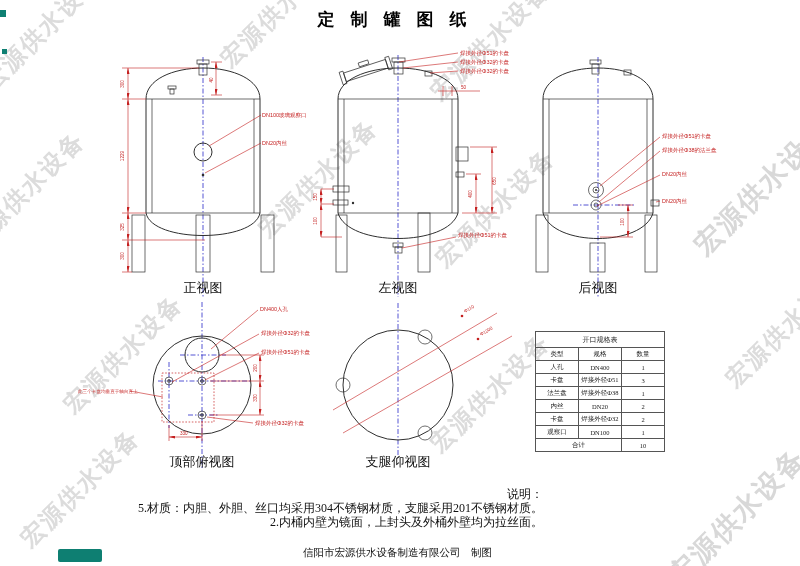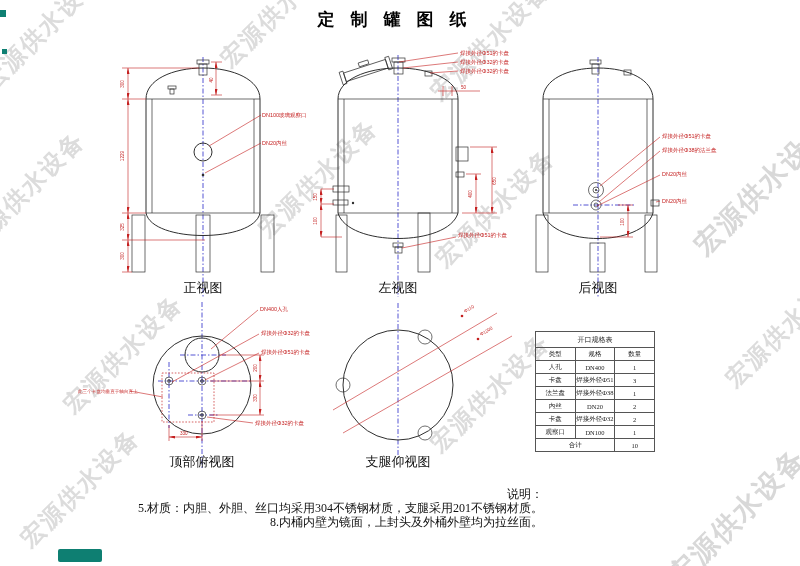--- a/index.html
+++ b/index.html
@@ -13,21 +13,21 @@
   .t{stroke-width:0.7;}
   .rd{stroke:#c41f1f;stroke-width:0.6;fill:none;}
   .rdd{stroke:#c41f1f;stroke-width:0.7;fill:none;stroke-dasharray:1.6 1.6;}
   .cl{stroke:#2828c8;stroke-width:0.8;fill:none;stroke-dasharray:5 2 1.5 2;}
   .rt{fill:#c41f1f;font-size:5.5px;font-family:"Liberation Sans",sans-serif;}
   .rt4{fill:#c41f1f;font-size:4.6px;font-family:"Liberation Sans",sans-serif;}
   .cap{fill:#111;font-size:13px;font-family:"Liberation Serif",serif;}
   #title{position:absolute;left:0;right:0;top:8px;text-align:center;z-index:2;
          font-family:"Liberation Serif",serif;font-size:17px;font-weight:bold;letter-spacing:16px;color:#000;}
   #spec-table{position:absolute;left:535px;top:331px;z-index:2;border-collapse:collapse;
-              font-family:"Liberation Serif",serif;font-size:6.5px;color:#222;table-layout:fixed;width:120px;}
+              font-family:"Liberation Serif",serif;font-size:6.5px;color:#222;table-layout:fixed;width:130px;}
   #spec-table td{border:0.8px solid #555;text-align:center;height:12px;padding:0;overflow:hidden;white-space:nowrap;}
   #spec-table .tt{height:15px;font-size:7px;}
   #notes{position:absolute;left:138px;top:487px;z-index:2;font-family:"Liberation Serif",serif;
          font-size:12px;line-height:14px;color:#111;white-space:nowrap;text-align:right;}
   #company{position:absolute;left:303px;top:546px;z-index:2;font-family:"Liberation Serif",serif;
            font-size:10.5px;color:#111;white-space:nowrap;}
   .logo{position:absolute;background:#0e7f72;z-index:2;}
 </style>
 </head>
 <body>
@@ -346,16 +346,17 @@
       <tr>
         <td colspan="2">合计</td>
         <td>10</td>
       </tr>
     </tbody>
   </table>
 
   <div id="notes">
     <div>说明：</div>
     <div>5.材质：内胆、外胆、丝口均采用304不锈钢材质，支腿采用201不锈钢材质。</div>
-    <div>8.内桶内壁为镜面，上封头及外桶外壁均为拉丝面。</div>
+    <div>2.内桶内壁为镜面，上封头及外桶外壁均为拉丝面。</div>
   </div>
+  <div id="company">信阳市宏源供水设备制造有限公司　制图</div>
 
 </div>
 
 </body></html>

